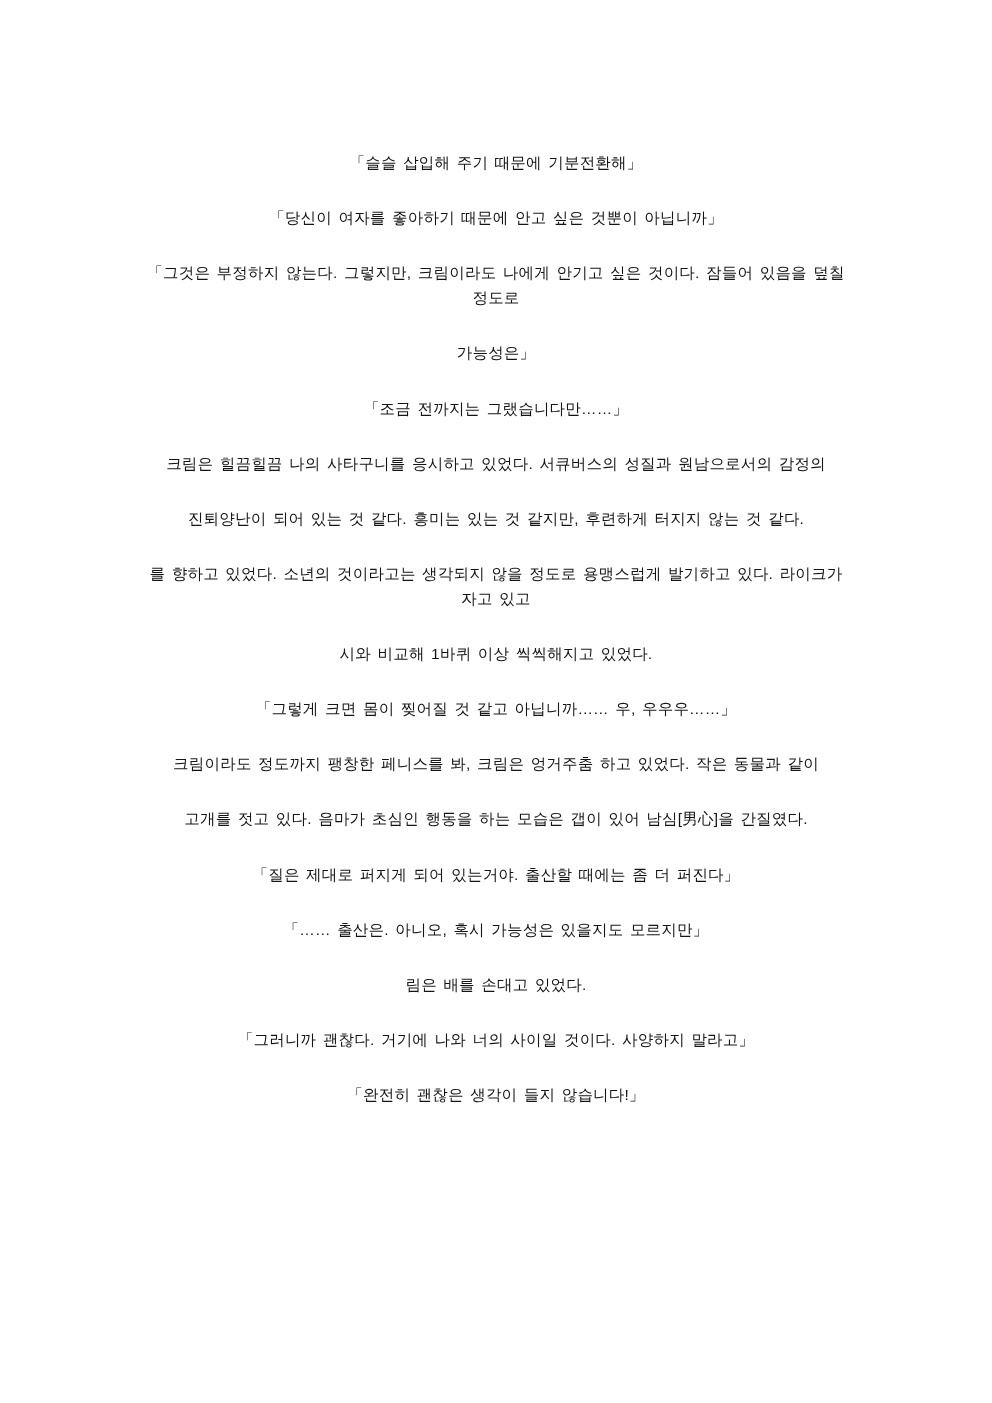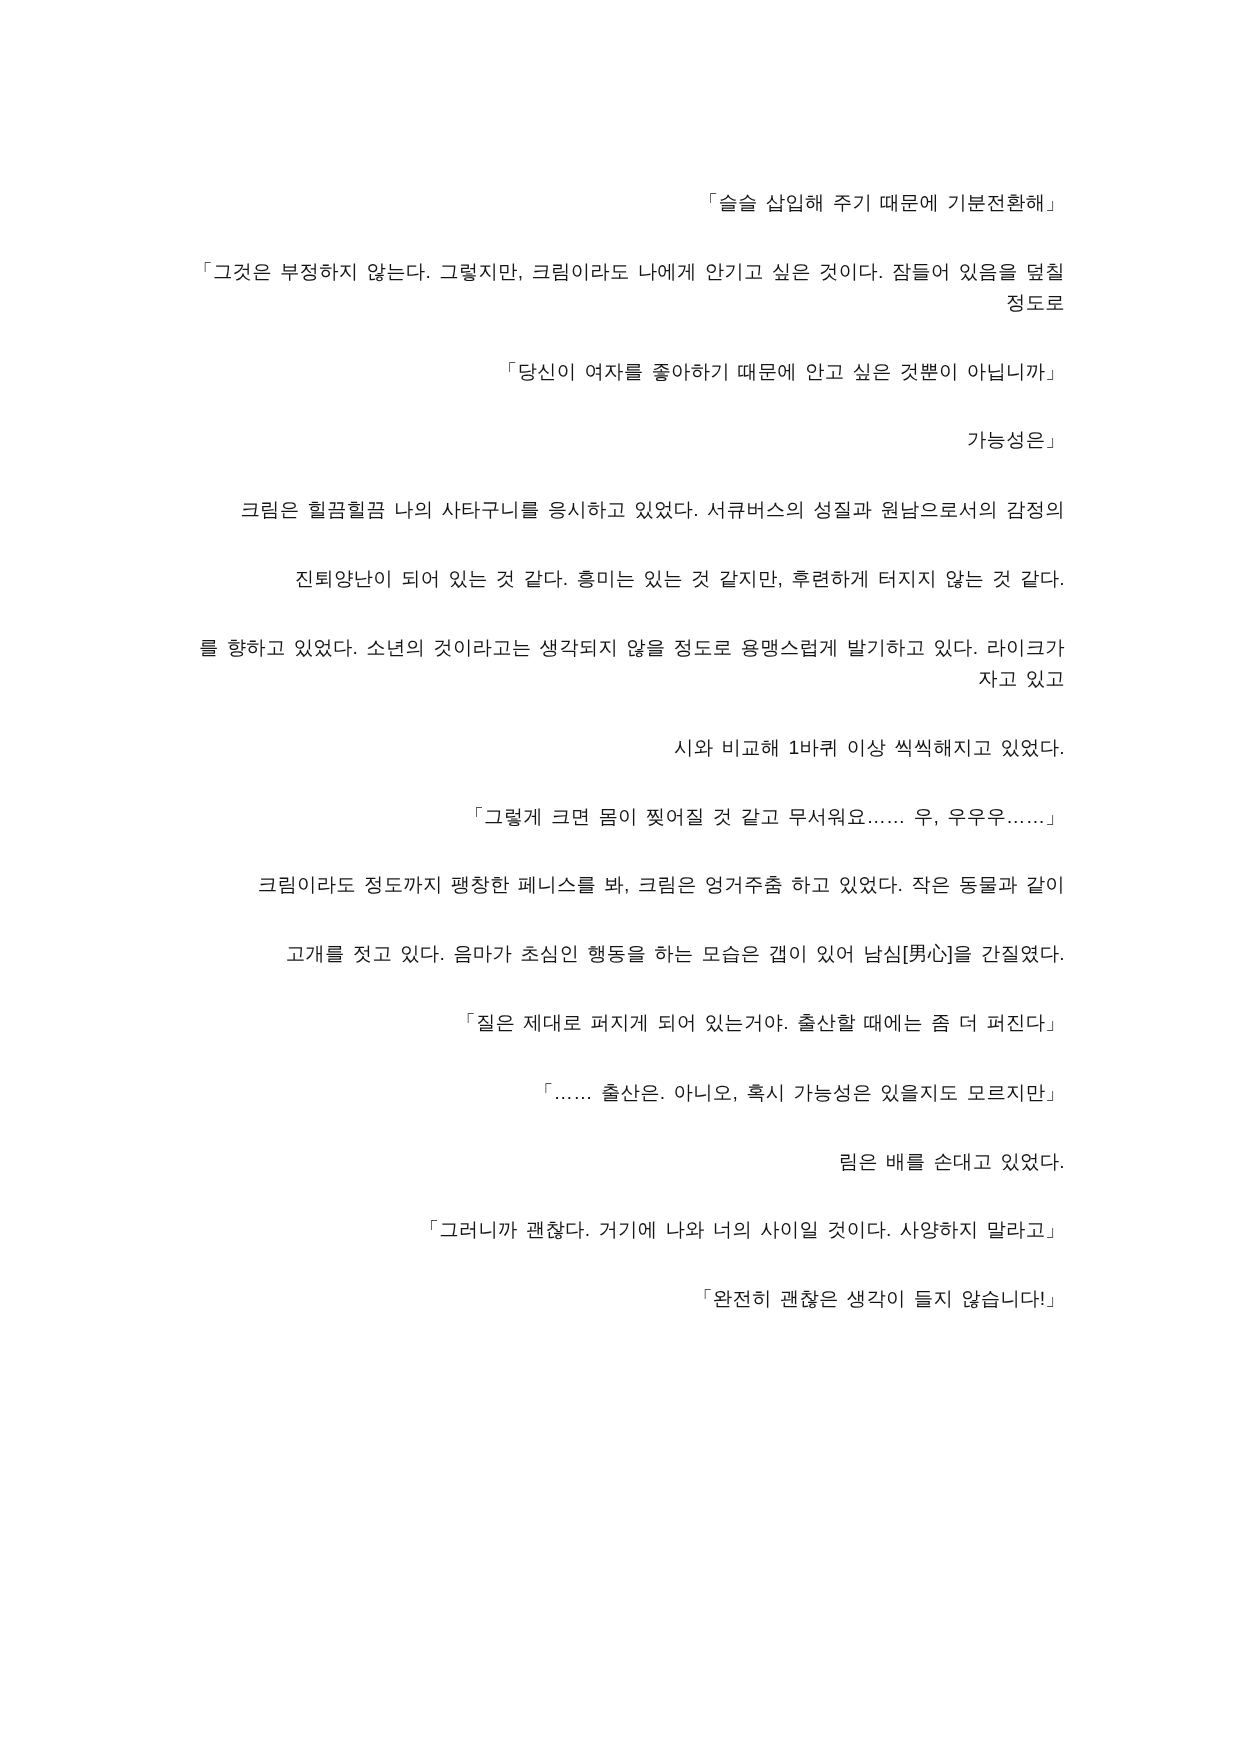--- a/index.html
+++ b/index.html
@@ -21,41 +21,42 @@
     padding: 150px 140px 40px 140px;
     background: #ffffff;
   }
   .para {
     font-size: 15.5px;
     line-height: 1.62;
     letter-spacing: 0.2px;
     word-spacing: 2px;
     margin: 0 0 30px 0;
     color: #141414;
-    text-align: right;
+    text-align: center;
     white-space: pre-wrap;
   }
   .para:last-child {
     margin-bottom: 16px;
   }
 </style>
 </head>
 <body>
 
 <div class="page">
   <div>
     <p class="para">「슬슬 삽입해 주기 때문에 기분전환해」</p>
+    <p class="para">「당신이 여자를 좋아하기 때문에 안고 싶은 것뿐이 아닙니까」</p>
     <p class="para">「그것은 부정하지 않는다. 그렇지만, 크림이라도 나에게 안기고 싶은 것이다. 잠들어 있음을 덮칠 정도로</p>
-    <p class="para">「당신이 여자를 좋아하기 때문에 안고 싶은 것뿐이 아닙니까」</p>
     <p class="para">가능성은」</p>
+    <p class="para">「조금 전까지는 그랬습니다만……」</p>
     <p class="para">크림은 힐끔힐끔 나의 사타구니를 응시하고 있었다. 서큐버스의 성질과 원남으로서의 감정의</p>
     <p class="para">진퇴양난이 되어 있는 것 같다. 흥미는 있는 것 같지만, 후련하게 터지지 않는 것 같다.</p>
     <p class="para">를 향하고 있었다. 소년의 것이라고는 생각되지 않을 정도로 용맹스럽게 발기하고 있다. 라이크가 자고 있고</p>
     <p class="para">시와 비교해 1바퀴 이상 씩씩해지고 있었다.</p>
-    <p class="para">「그렇게 크면 몸이 찢어질 것 같고 무서워요…… 우, 우우우……」</p>
+    <p class="para">「그렇게 크면 몸이 찢어질 것 같고 아닙니까…… 우, 우우우……」</p>
     <p class="para">크림이라도 정도까지 팽창한 페니스를 봐, 크림은 엉거주춤 하고 있었다. 작은 동물과 같이</p>
     <p class="para">고개를 젓고 있다. 음마가 초심인 행동을 하는 모습은 갭이 있어 남심[男心]을 간질였다.</p>
     <p class="para">「질은 제대로 퍼지게 되어 있는거야. 출산할 때에는 좀 더 퍼진다」</p>
     <p class="para">「…… 출산은. 아니오, 혹시 가능성은 있을지도 모르지만」</p>
     <p class="para">림은 배를 손대고 있었다.</p>
     <p class="para">「그러니까 괜찮다. 거기에 나와 너의 사이일 것이다. 사양하지 말라고」</p>
     <p class="para">「완전히 괜찮은 생각이 들지 않습니다!」</p>
   </div>
 </div>
 

